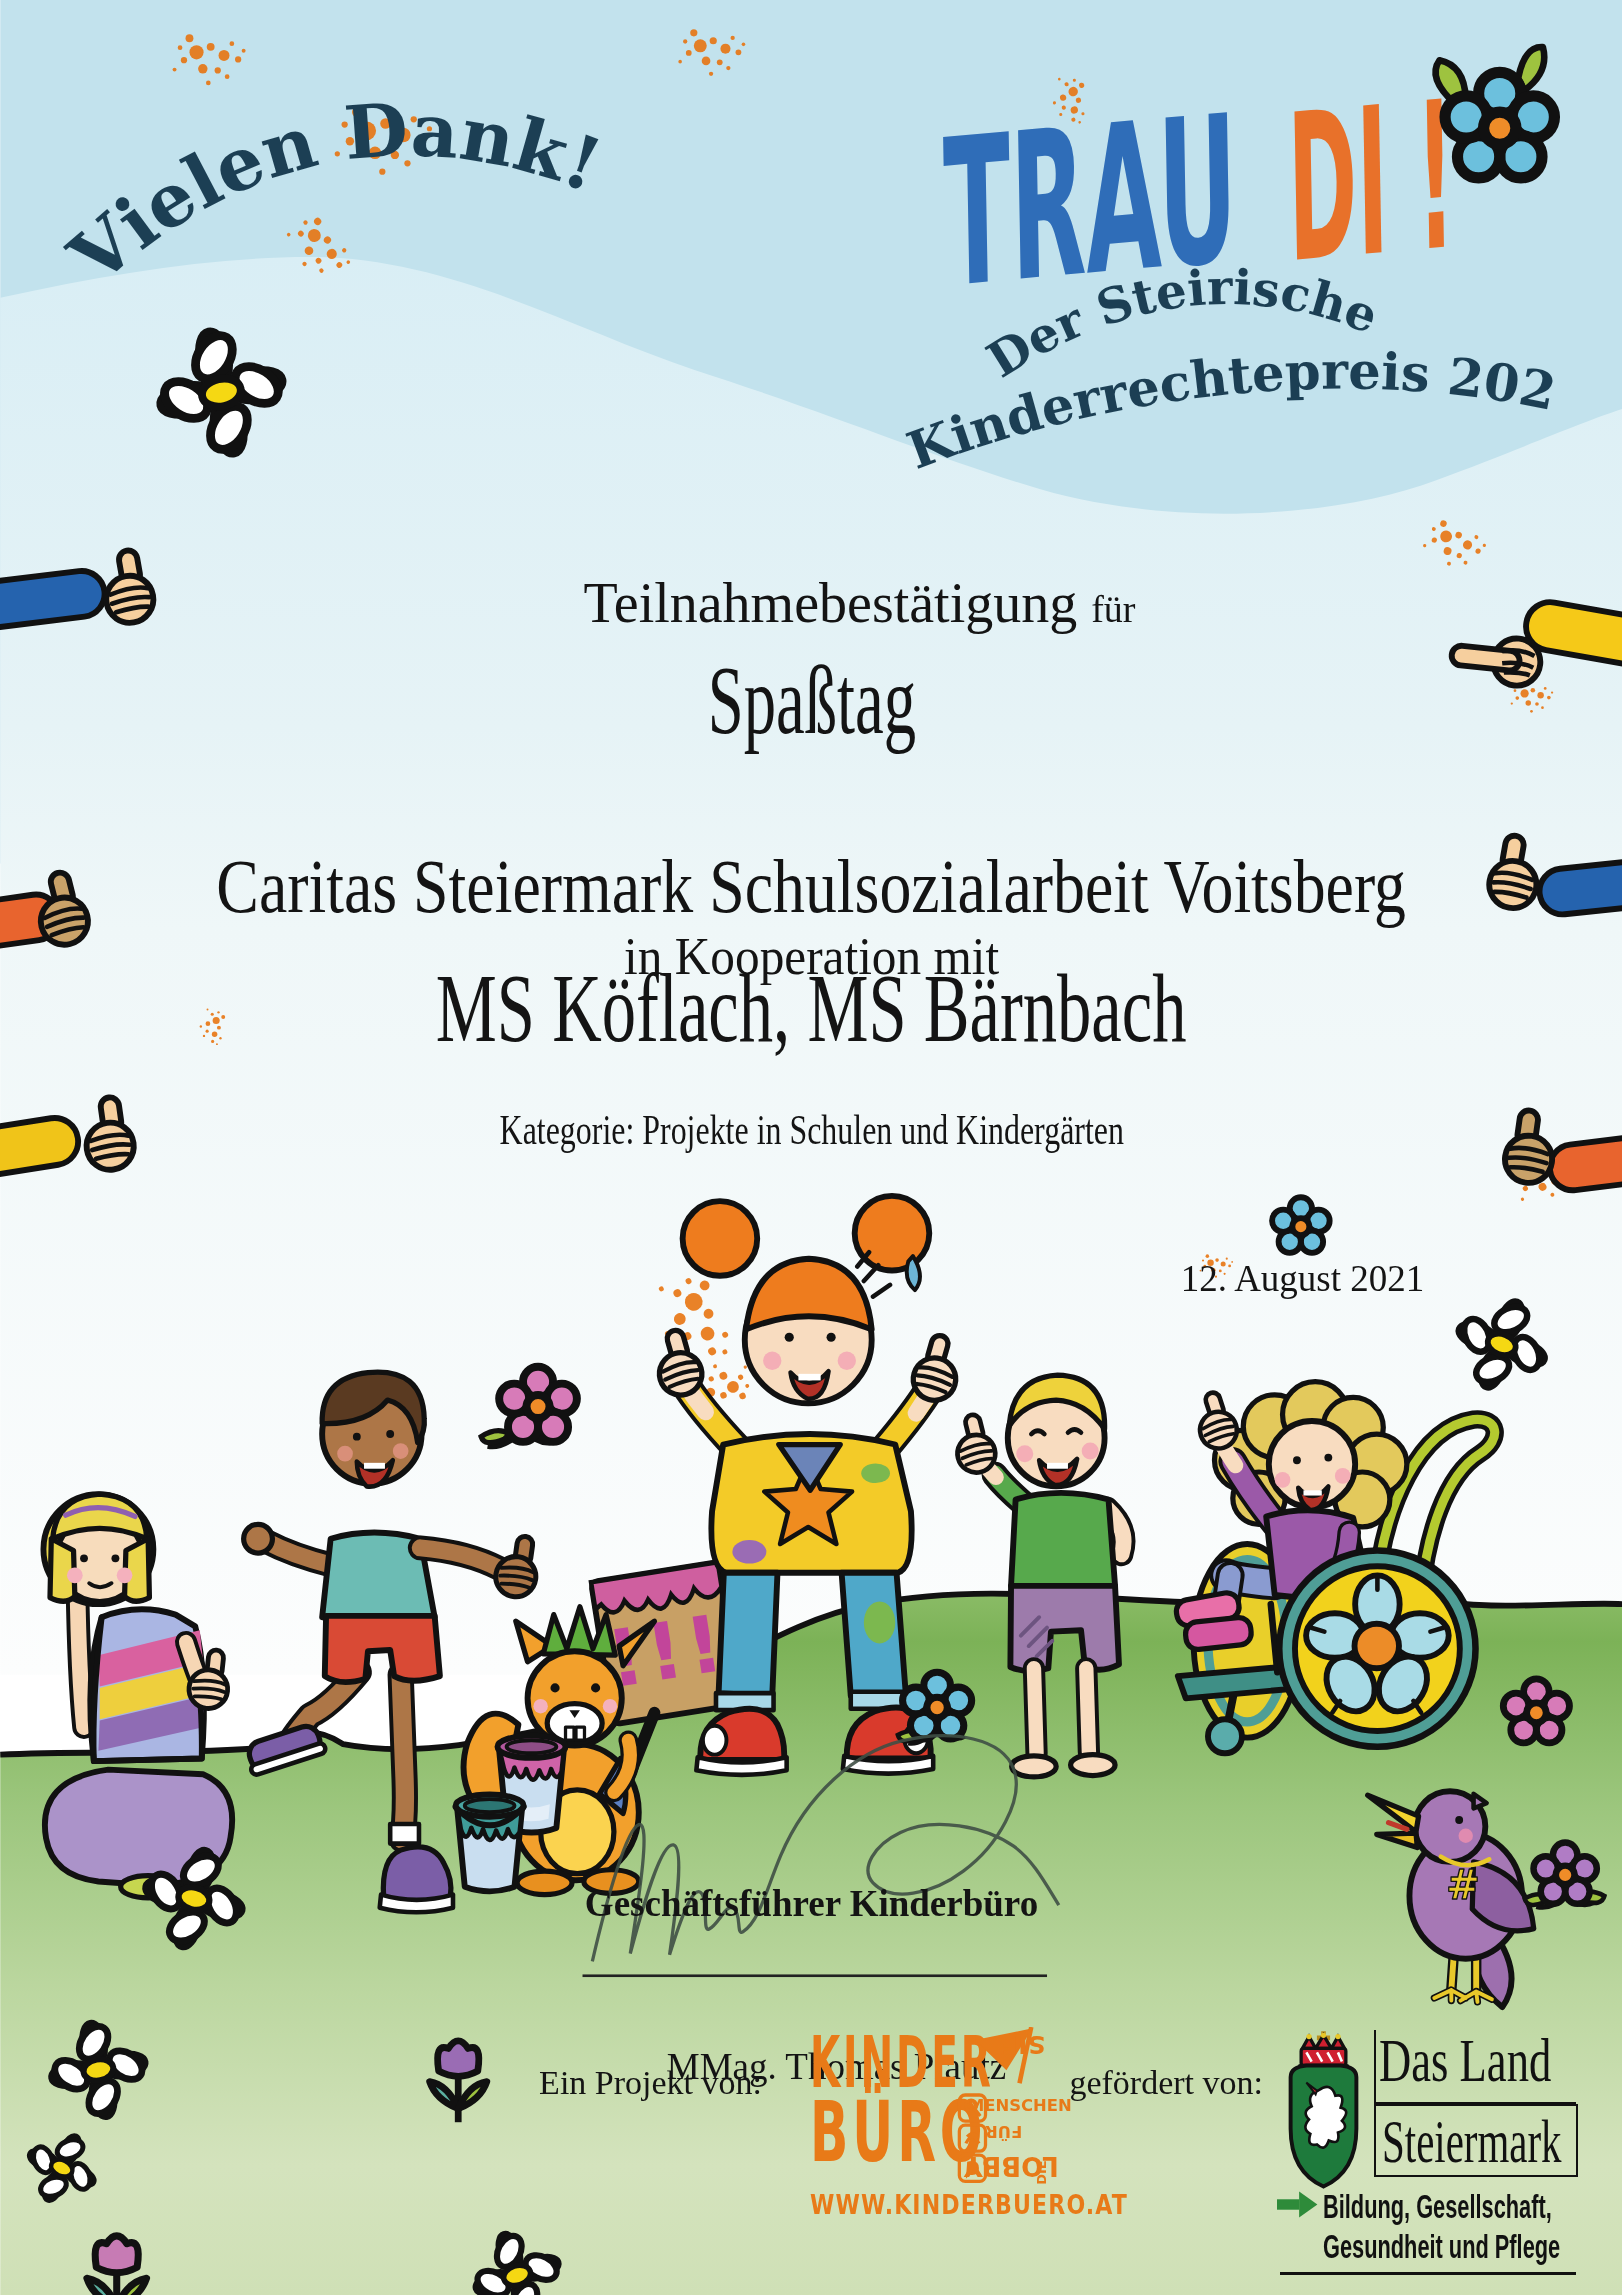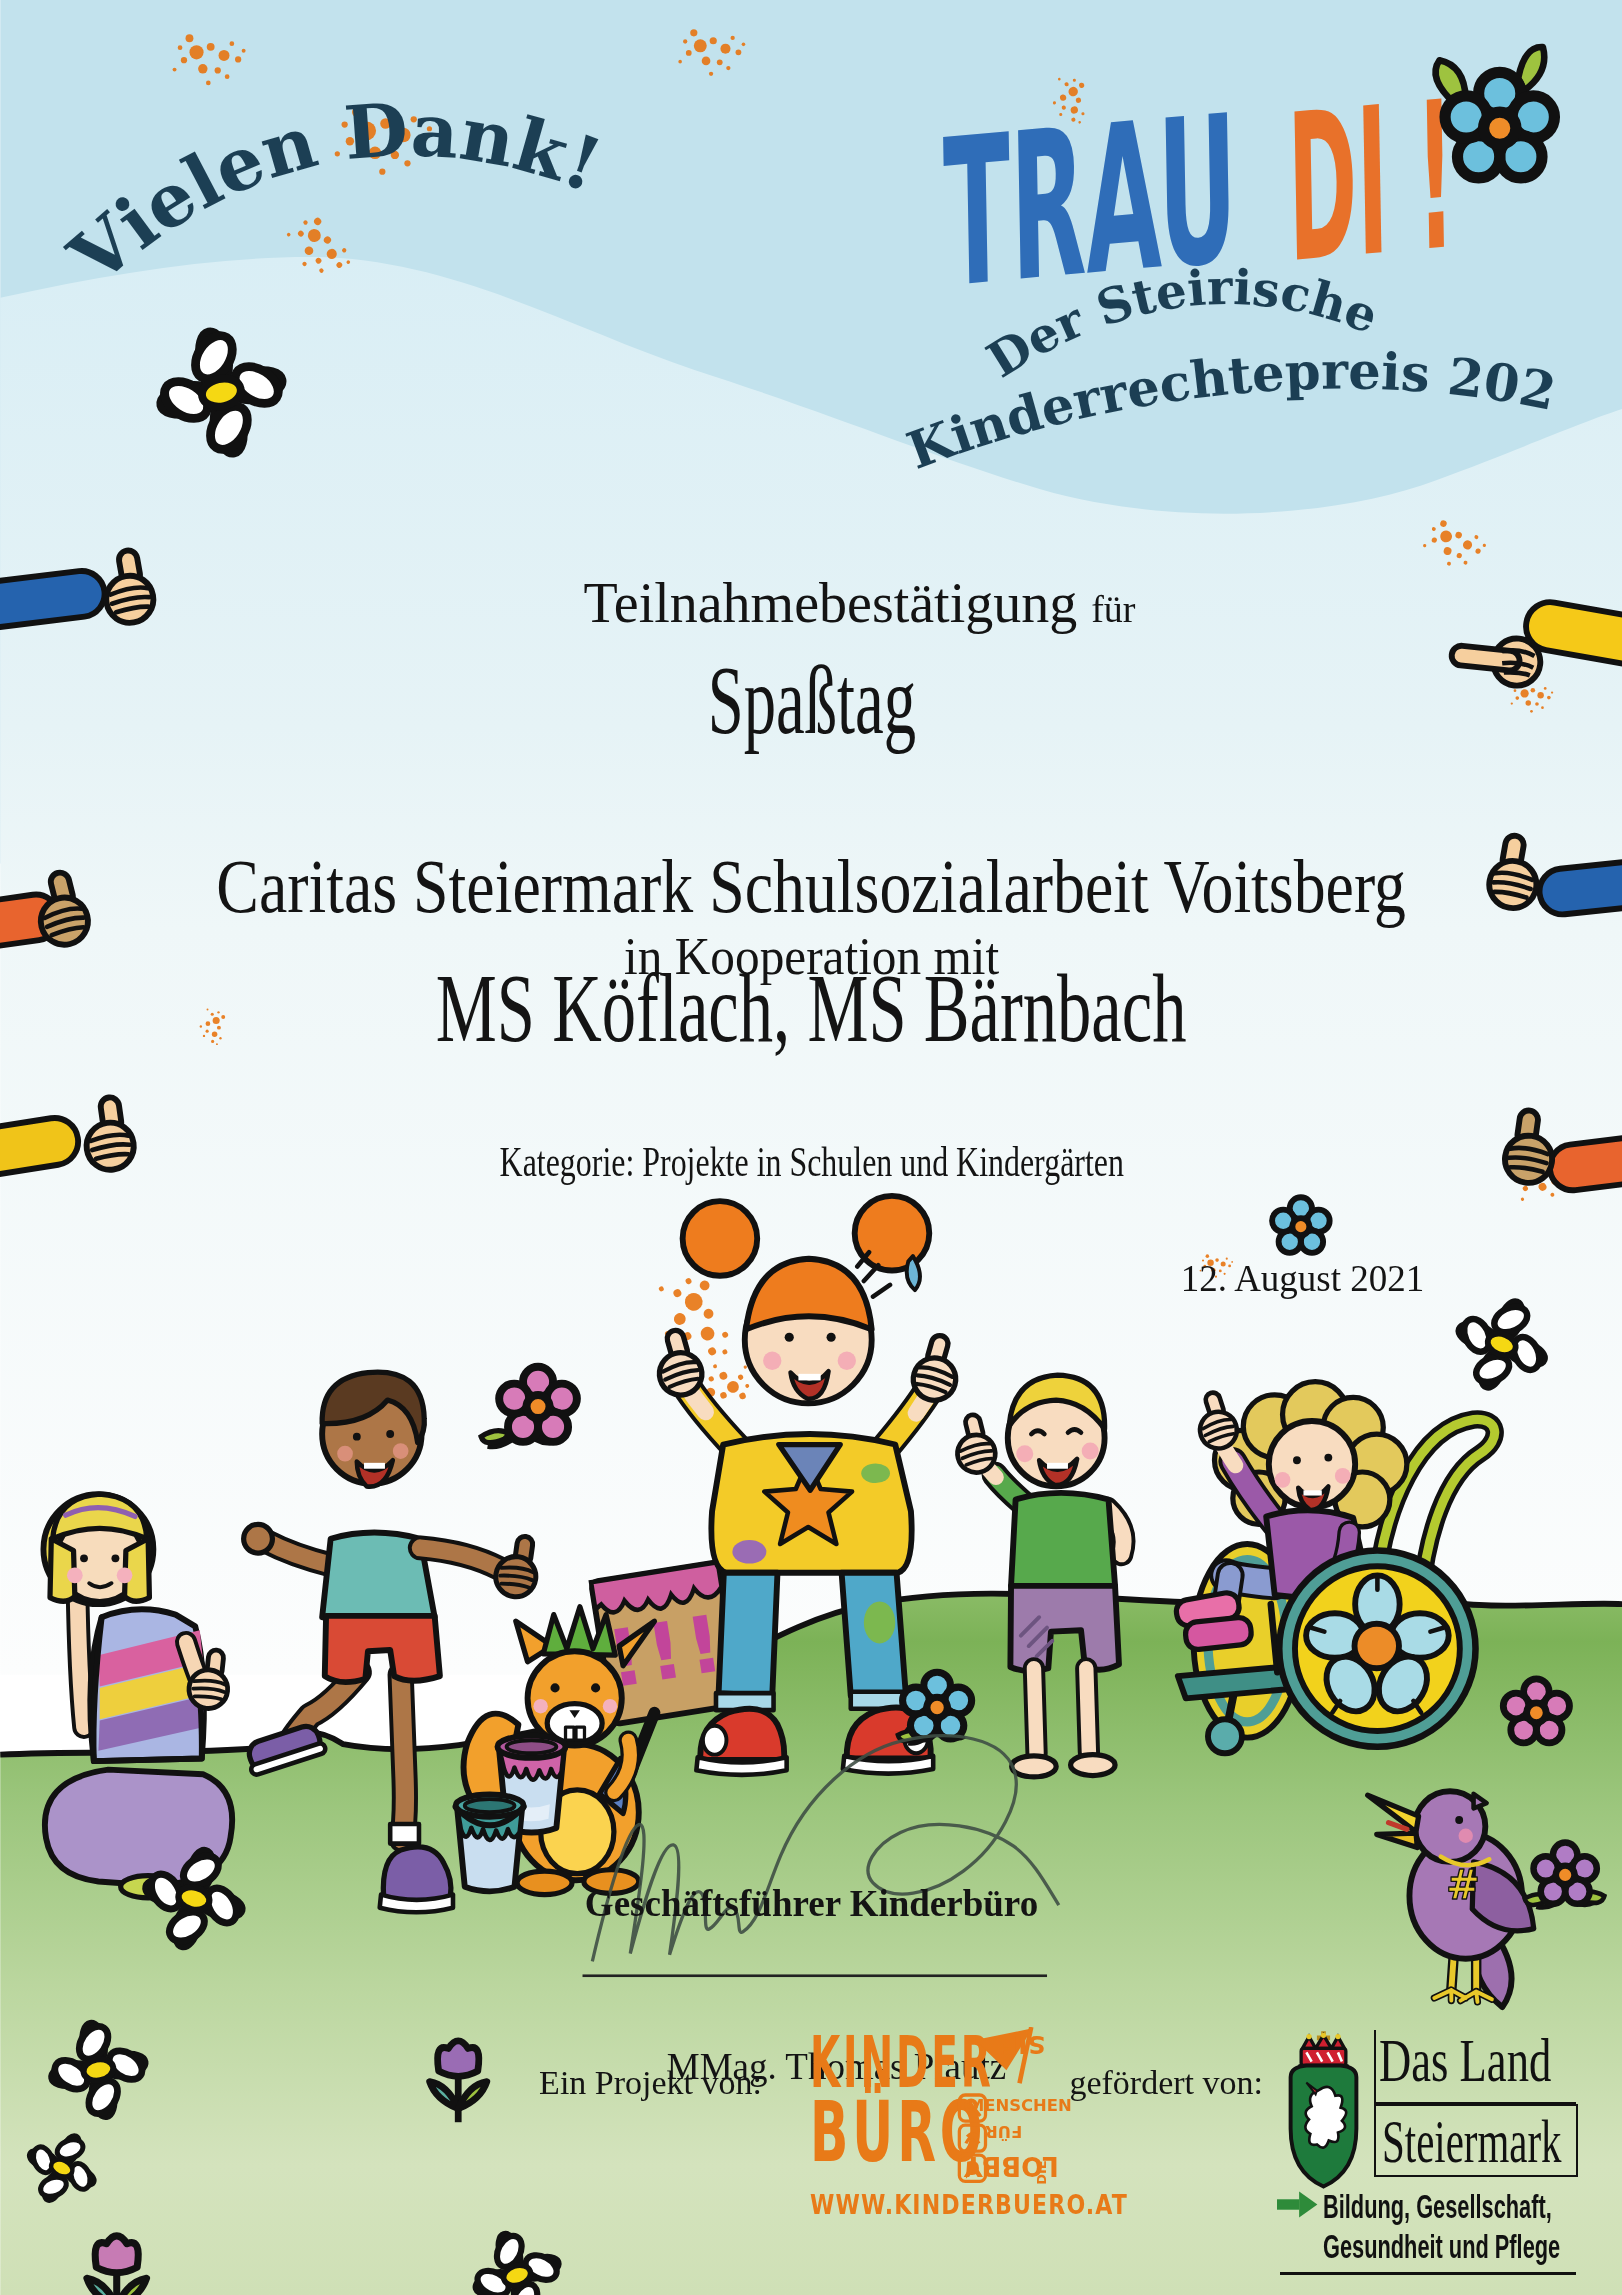--- a/index.html
+++ b/index.html
@@ -15,21 +15,21 @@
   .t-project{top:651px;font-size:98px;}
   .t-project .cond{transform:scaleX(.66);}
   .t-submitted{top:787px;font-size:39px;}
   .t-submitted .cond{transform:scaleX(.91);}
   .t-org{top:848px;font-size:76px;}
   .t-org .cond{transform:scaleX(.84);}
   .t-coop{top:930px;font-size:53px;}
   .t-coop .cond{transform:scaleX(.93);}
   .t-partners{top:959px;font-size:98px;}
   .t-partners .cond{transform:scaleX(.70);}
-  .t-category{top:1109px;font-size:42px;margin-top:32px;}
+  .t-category{top:1109px;font-size:42px;}
   .t-category .cond{transform:scaleX(.76);}
   .t-date{top:1260px;left:1139px;width:327px;font-size:37px;}
   .t-sigrole{top:1885px;font-size:37px;font-weight:bold;}
   .t-signame{top:2048px;font-size:37px;padding-left:25px;}
   .t-footlabel{position:absolute;font-size:34px;color:#141414;white-space:nowrap;line-height:1;}
   .lbl-project{top:2066px;left:445px;width:317px;text-align:right;}
   .lbl-funded{top:2066px;left:946px;width:317px;text-align:right;}
   
   
   #kb-logo{position:absolute;left:810px;top:2027px;width:249px;height:170px;color:#e87a18;

